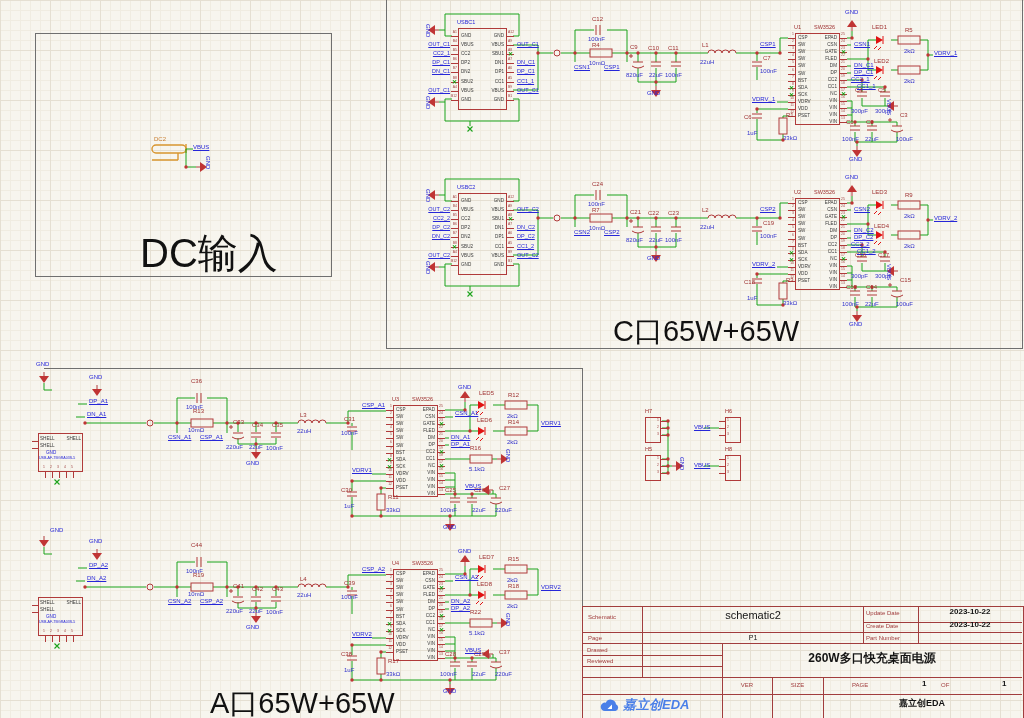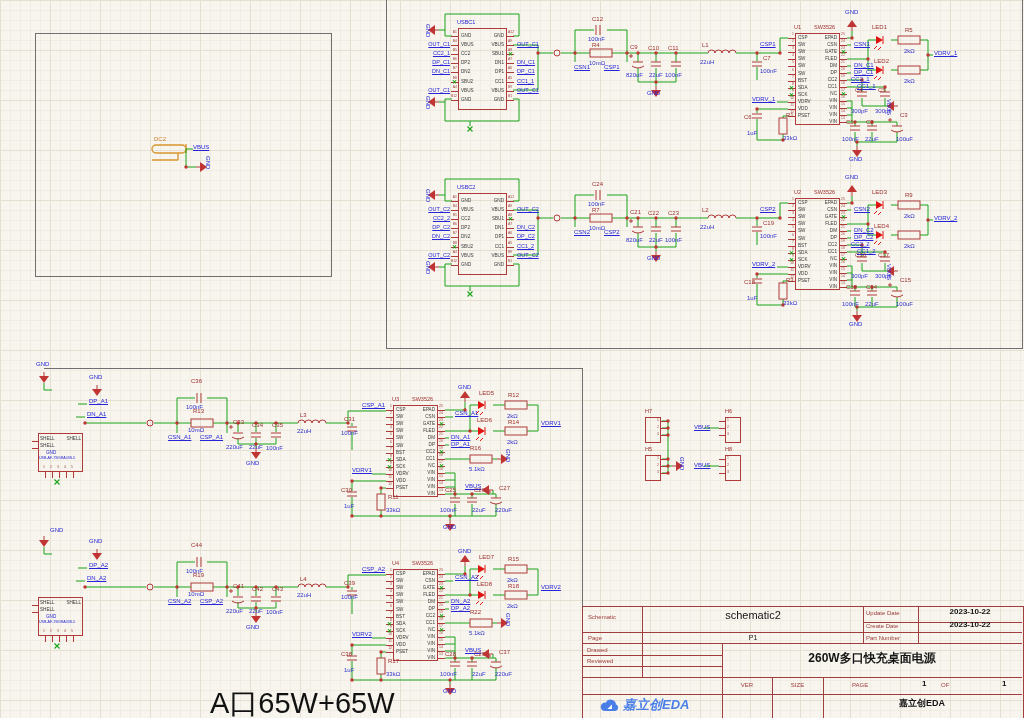--- a/index.html
+++ b/index.html
@@ -266,20 +266,22 @@
         <use href="#dot" x="668" y="466"></use>
         <use href="#dot" x="668" y="473"></use>
     </g>
   </svg>
 
   <div class="box" style="left:35px;top:33px;width:295px;height:242px"></div>
   <div class="box" style="left:386px;top:-4px;width:635px;height:352px;border-top:none"></div>
   <div class="line" style="left:44px;top:368px;width:539px;height:1.4px"></div>
   <div class="line" style="left:582px;top:368px;width:1.4px;height:350px"></div>
 
+  <span class="title" style="left:140px;top:226px;font-size:40px">DC输入</span>
+  <span class="title" style="left:613px;top:312px;font-size:29px">C口65W+65W</span>
   <span class="title" style="left:210px;top:684px;font-size:29px">A口65W+65W</span>
 
   <div class="chip" style="left:788px;top:33px;width:59px;height:92px">
       <div class="" style="position: absolute; inset: 0px 7px; border: 1.2px solid rgb(176, 58, 58);"></div>
       <span class="cref" style="left: 6px; top: -8px;">U1</span>
       <span class="cref" style="left: 26px; top: -8px;">SW3526</span>
       <span class="stub" style="left: 0px; top: 5px; width: 7px;"></span>
       <span class="pnum" style="left: -1px; top: 0px; width: 7px; text-align: right;">1</span>
       <span class="pname" style="left: 10px; top: 3px;">CSP</span>
       <span class="stub" style="left: 0px; top: 12.1px; width: 7px;"></span>

